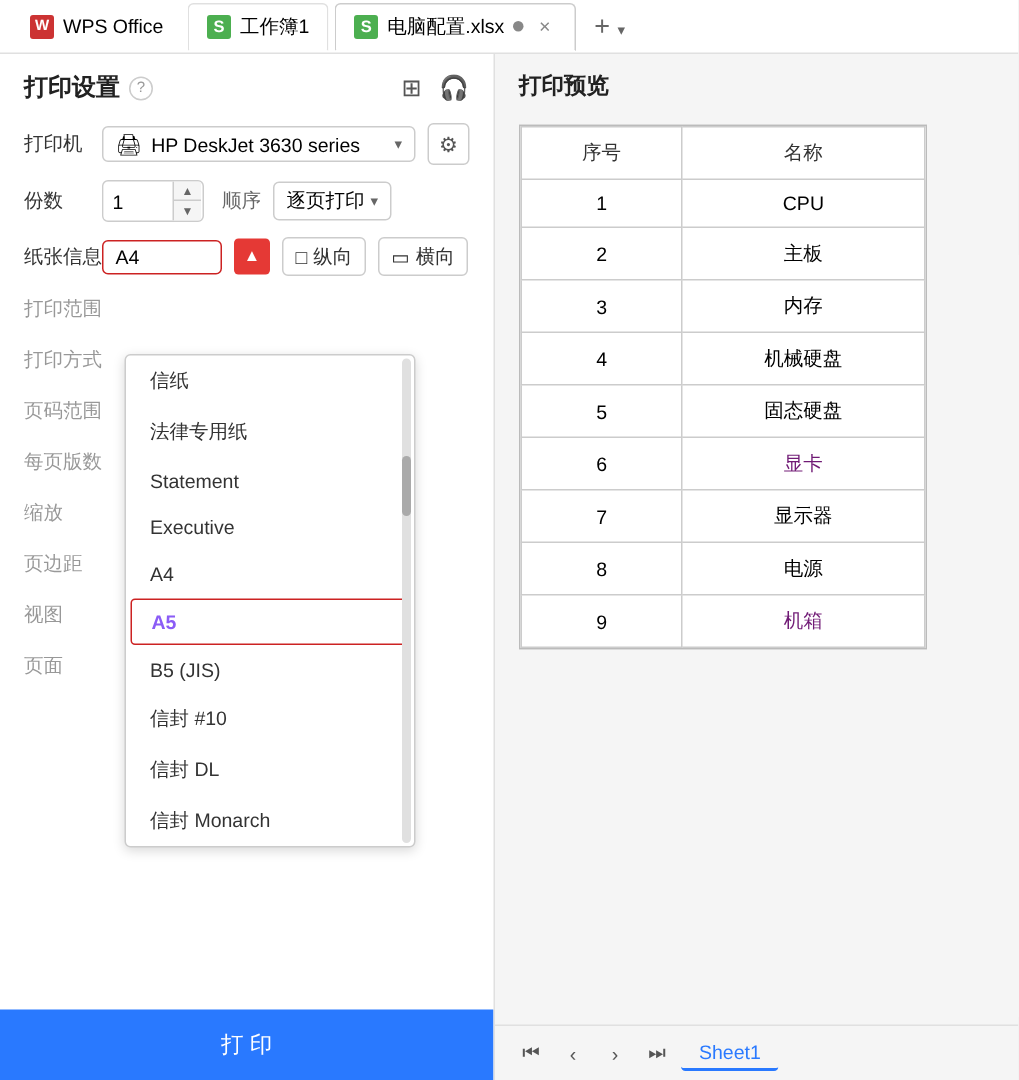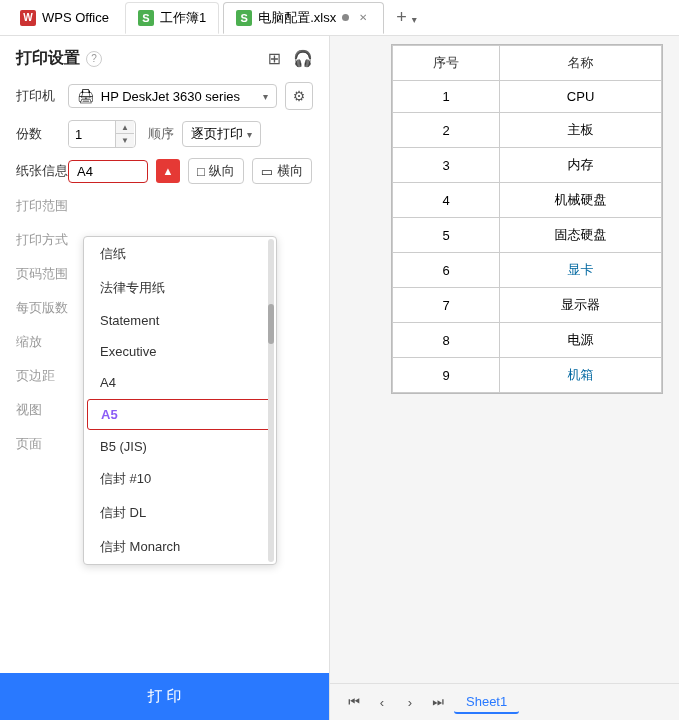--- a/index.html
+++ b/index.html
@@ -301,21 +301,21 @@
       font-size: 15px;
       font-weight: 600;
       color: #222;
       background: #f5f5f5;
     }
 
     .preview-area {
       flex: 1;
       display: flex;
       align-items: flex-start;
-      justify-content: flex-end;
+      justify-content: flex-start;
       padding: 8px 16px;
       overflow: hidden;
     }
 
     .preview-table-wrap {
       background: #fff;
       border: 1px solid #bbb;
       overflow: hidden;
     }
 
@@ -328,21 +328,21 @@
       padding: 8px 12px;
       text-align: center;
       font-size: 13px;
     }
     table.preview-table th {
       background: #fff;
       color: #333;
       font-weight: 500;
     }
     table.preview-table td.red {
-      color: #0369a1;
+      color: #701a75;
     }
 
     
     .bottom-nav {
       display: flex;
       align-items: center;
       padding: 6px 12px;
       background: #f5f5f5;
       border-top: 1px solid #e0e0e0;
       gap: 4px;
@@ -497,20 +497,21 @@
       <div class="dropdown-item">信封 Monarch</div>
       <div class="dropdown-scrollbar">
         <div class="dropdown-scrollthumb"></div>
       </div>
     </div>
 
     <button class="print-btn">打 印</button>
   </div>
 
   <div class="right-panel">
+    <div class="preview-header">打印预览</div>
 
     <div class="preview-area">
       <div class="preview-table-wrap">
         <table class="preview-table">
           <thead>
             <tr>
               <th>序号</th>
               <th>名称</th>
             </tr>
           </thead>

